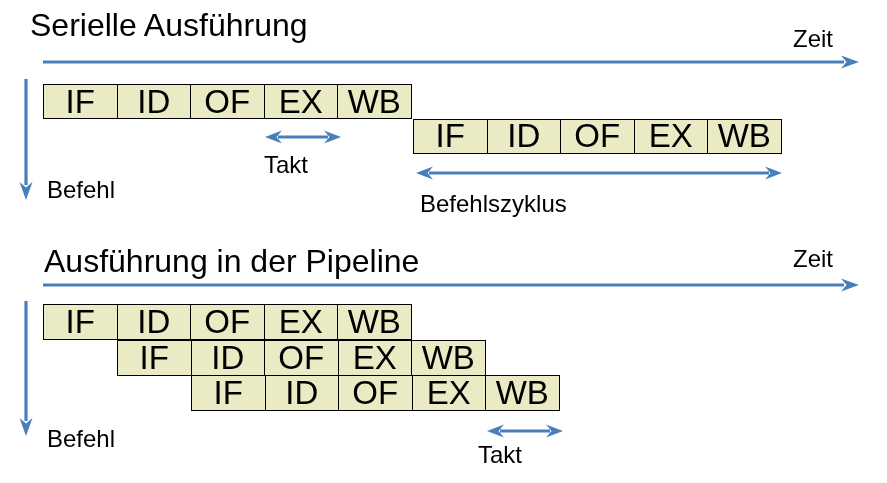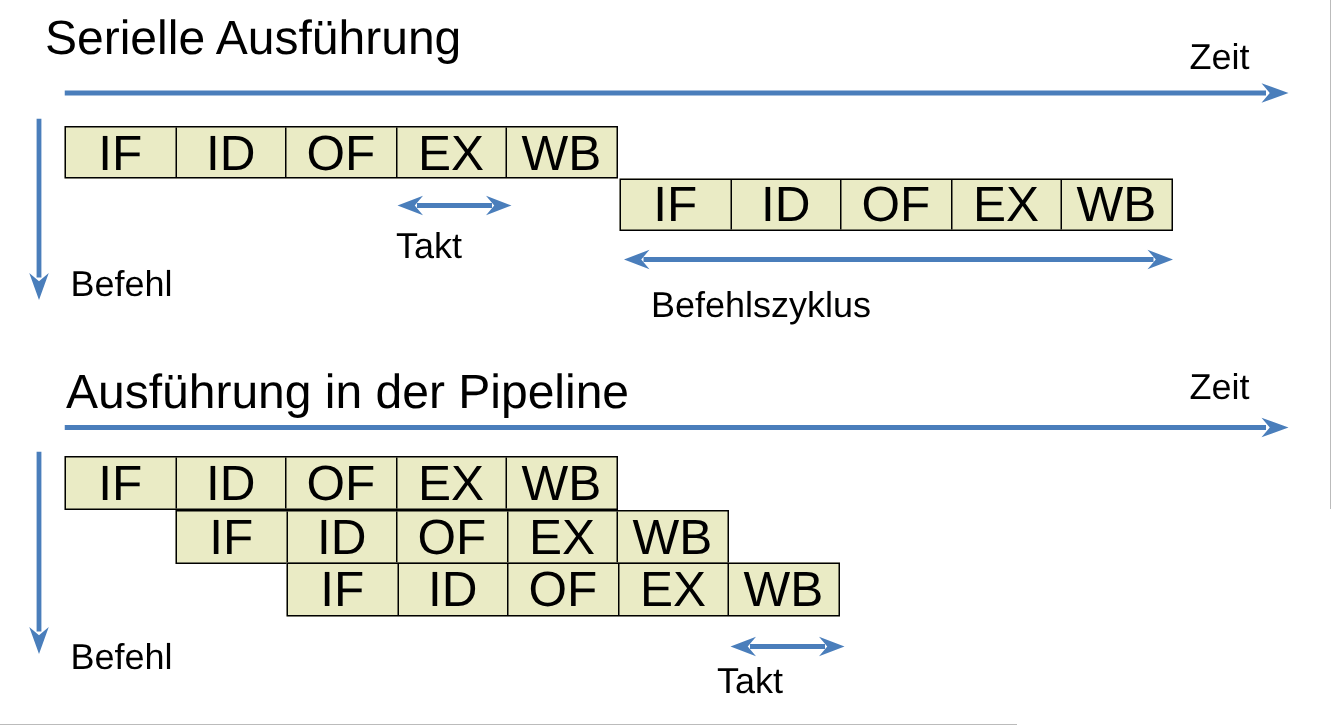--- a/index.html
+++ b/index.html
@@ -109,21 +109,21 @@
 
     <div class="label" style="left:47px;top:176px">Befehl</div>
 
     <div class="arrow" style="left:415px;top:166px">
       <svg width="368" height="14" viewBox="0 0 368 14">
         <line x1="14" y1="7" x2="354" y2="7"></line>
         <polygon points="18,0.5 1,7 18,13.5 12.5,7"></polygon>
         <polygon points="350,0.5 367,7 350,13.5 355.5,7"></polygon>
       </svg>
     </div>
-    <div class="label centered" style="left:434px;top:190px;width:320px">Befehlszyklus</div>
+    <div class="label centered" style="left:420px;top:190px;width:320px">Befehlszyklus</div>
   </div>
 
   <div class="pipeline">
 
     <div class="title" style="left:44px;top:244px">Ausführung in der Pipeline</div>
 
     <div class="label" style="left:793px;top:245px">Zeit</div>
 
     <div class="arrow" style="left:43px;top:278px">
       <svg width="817" height="14" viewBox="0 0 817 14">

